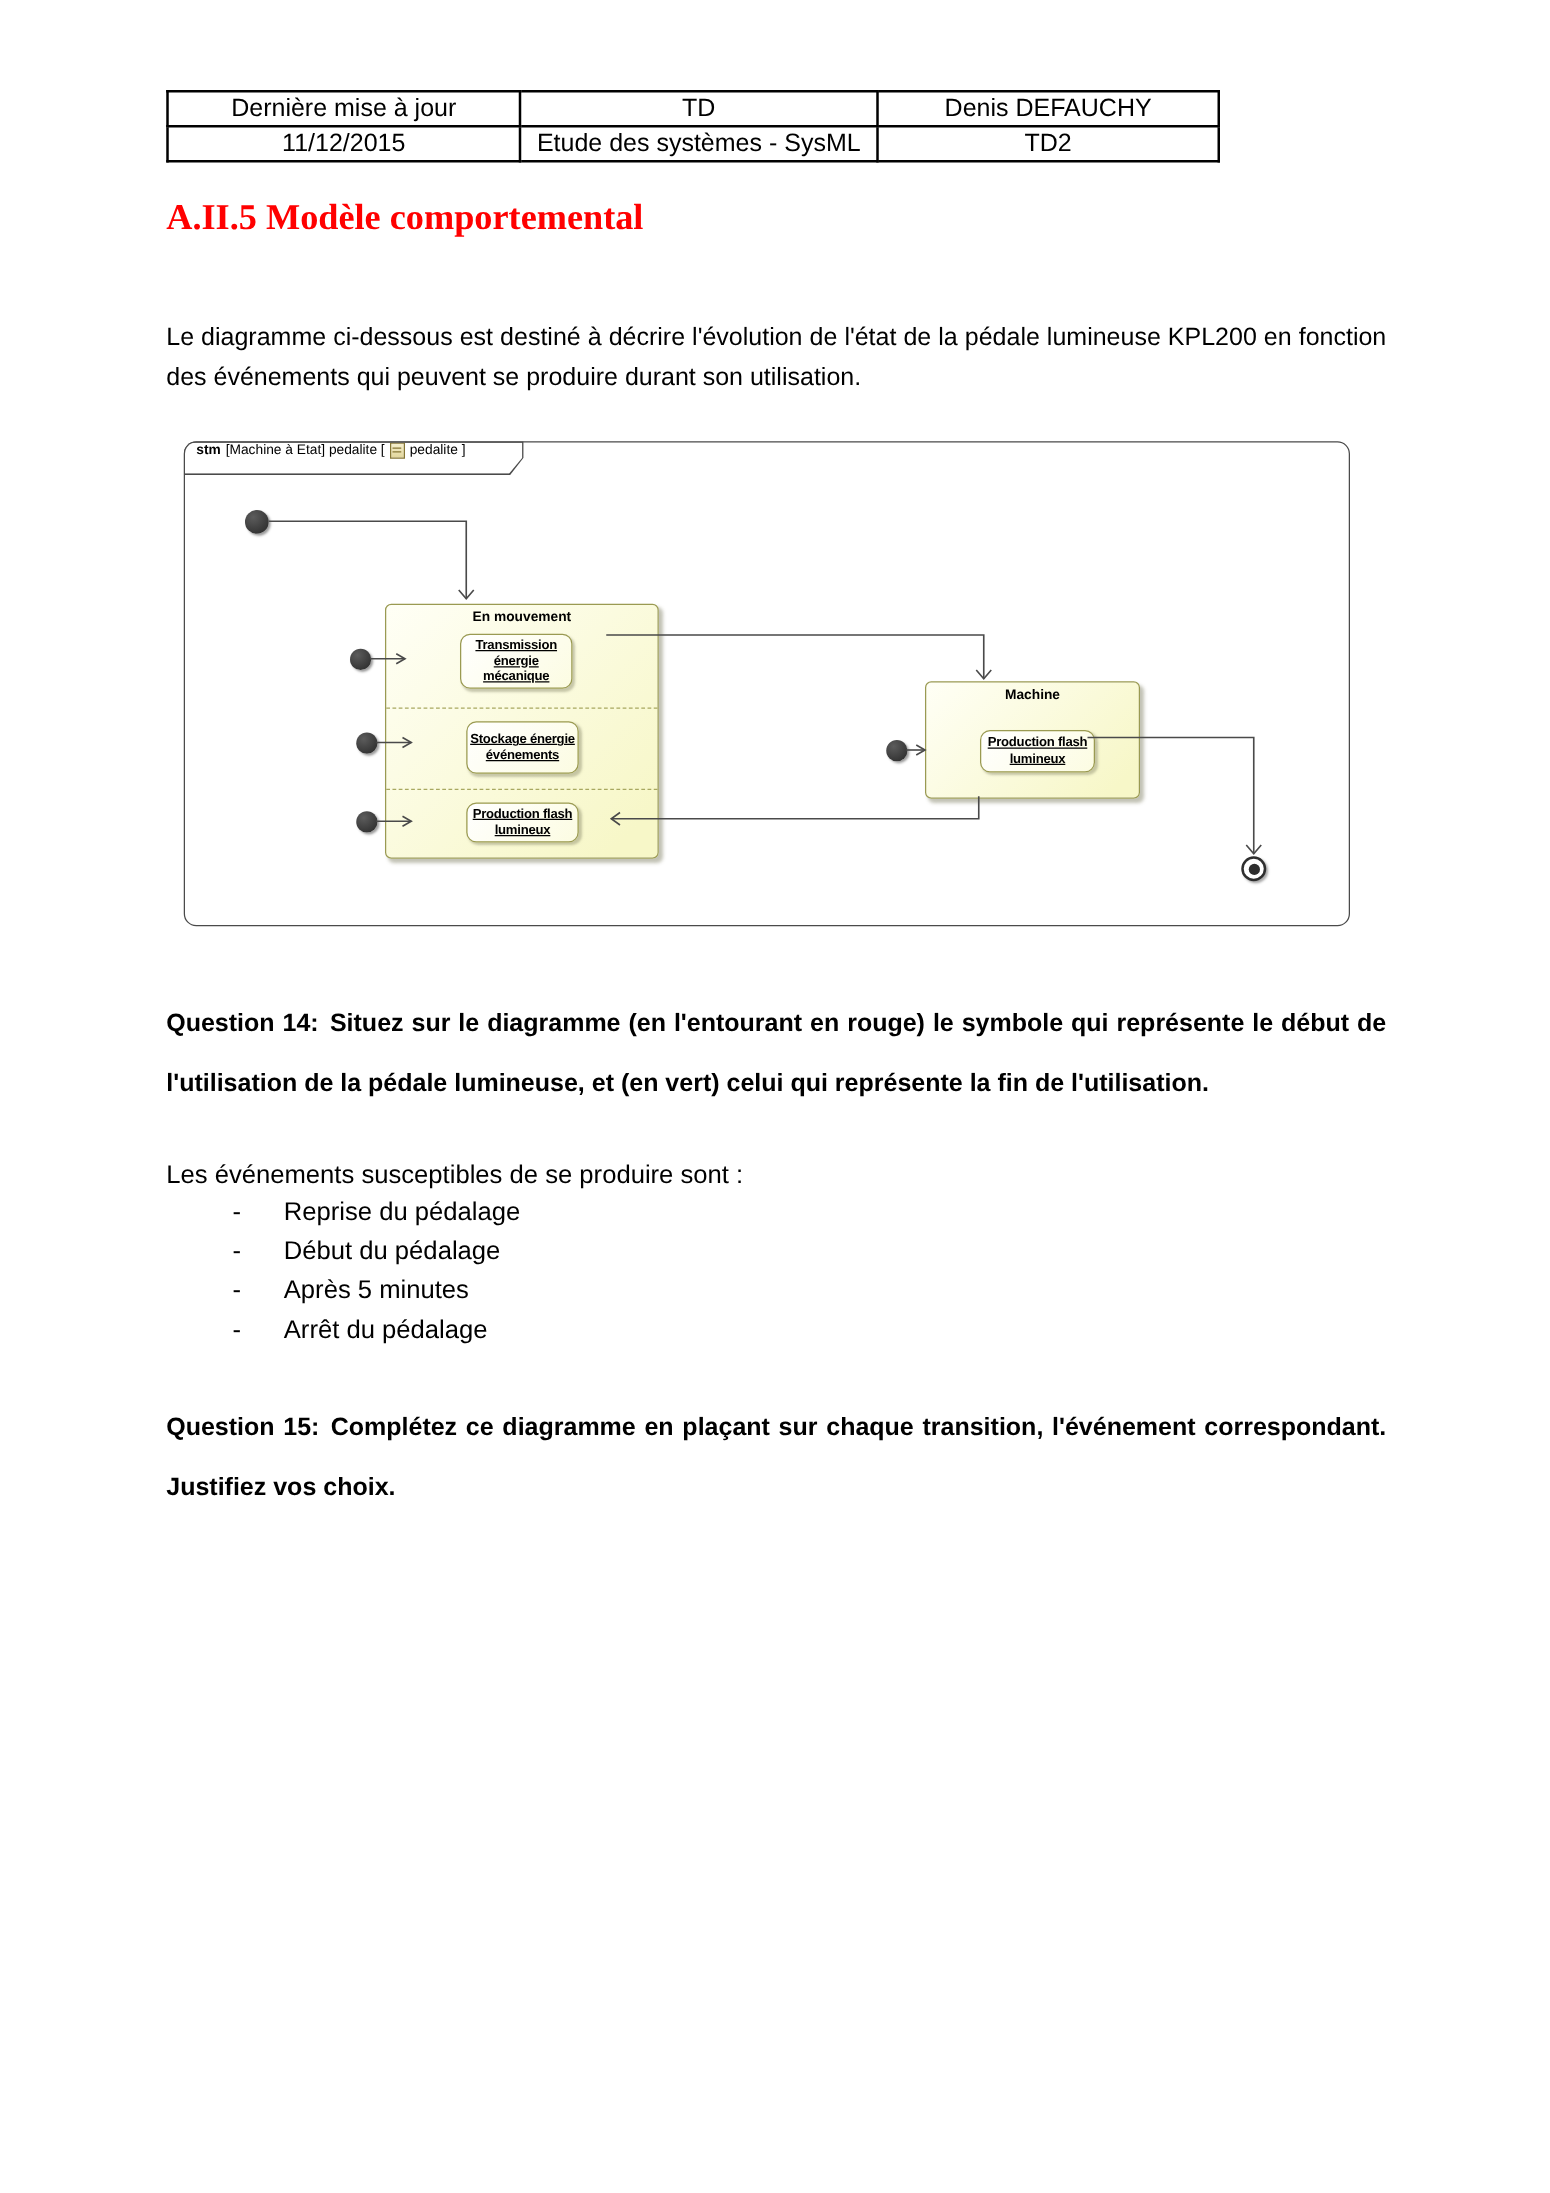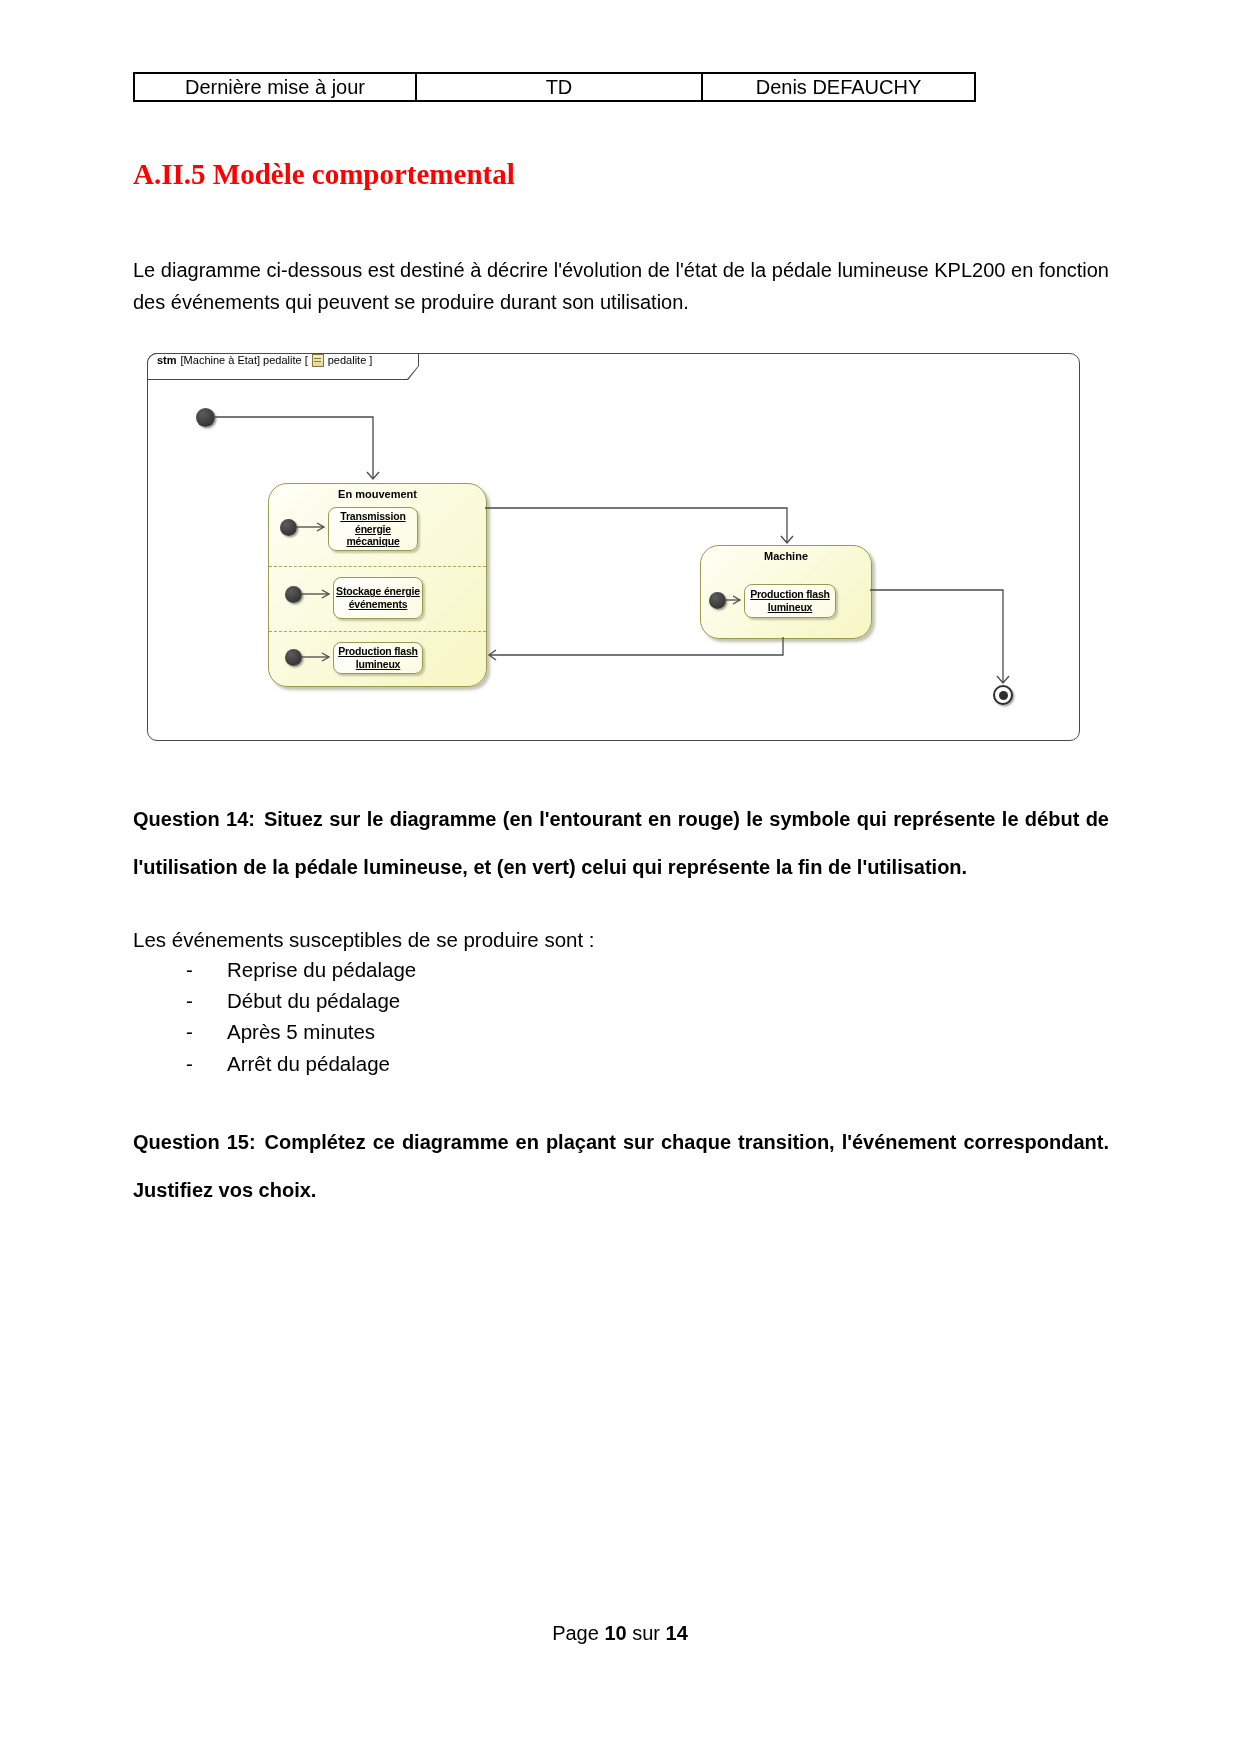--- a/index.html
+++ b/index.html
@@ -66,23 +66,24 @@
     font-size:11px; white-space:pre;
   }
   .tab-inner .stm{ font-weight:bold; margin-right:4px; }
   .sm-icon{
     display:inline-block; width:12px; height:13px; margin:0 4px;
     background:linear-gradient(#f6efcd,#e2d69c); border:1px solid #867634; box-sizing:border-box;
   }
   .sm-icon i{ display:block; height:1px; background:#867634; margin:2.5px 1.5px 0 1.5px; }
 
   .state{
-    position:absolute; border:1.2px solid var(--state_border,#9a9a52); border-radius:19px;
+    position:absolute; border:1.2px solid var(--state_border,#9a9a52); border-radius:5px;
     background:linear-gradient(135deg,#fffff6 0%, var(--state_fill,#f7f7c8) 90%);
     box-shadow:3px 3px 3px rgba(120,120,90,.45);
+    margin-left:40px;
   }
   .state-title{
     position:absolute; left:0; right:0; top:4px; text-align:center;
     font-size:11px; font-weight:bold;
   }
   .en-mouvement{ left:121px; top:130px; width:217px; height:202px; }
   .immobile{ left:553px; top:192px; width:170px; height:92px; }
   .region-sep{
     position:absolute; left:0; right:0; height:0;
     border-top:1.4px dashed #a8a860;
@@ -120,20 +121,25 @@
         <col style="width:282px">
         <col style="width:286px">
         <col style="width:273px">
       </colgroup>
     <tbody>
         <tr>
       <td>Dernière mise à jour</td>
       <td>TD</td>
       <td>Denis DEFAUCHY</td>
     </tr>
+    <tr>
+      <td>11/12/2015</td>
+      <td>Etude des systèmes - SysML</td>
+      <td>TD2</td>
+    </tr>
   </tbody>
     </table>
 
   <div class="heading">A.II.5 Modèle comportemental</div>
 
   <div class="para intro">Le diagramme ci-dessous est destiné à décrire l'évolution de l'état de la pédale lumineuse KPL200 en fonction des événements qui peuvent se produire durant son utilisation.</div>
 
   <div class="diagram">
     <div class="frame"></div>
 
@@ -215,15 +221,14 @@
     <div class="evt-item">
       <span class="dash">-</span>
       <span>Arrêt du pédalage</span>
     </div>
   </div>
 
   <div class="para q-para q15">
     <span class="q-label">Question 15:</span><span>Complétez ce diagramme en plaçant sur chaque transition, l'événement correspondant. Justifiez vos choix.</span>
   </div>
 
-  <div class="footer"><span>Page </span><b>10</b><span> sur </span><b>14</b></div>
 
 </div>
 
 </body></html>

